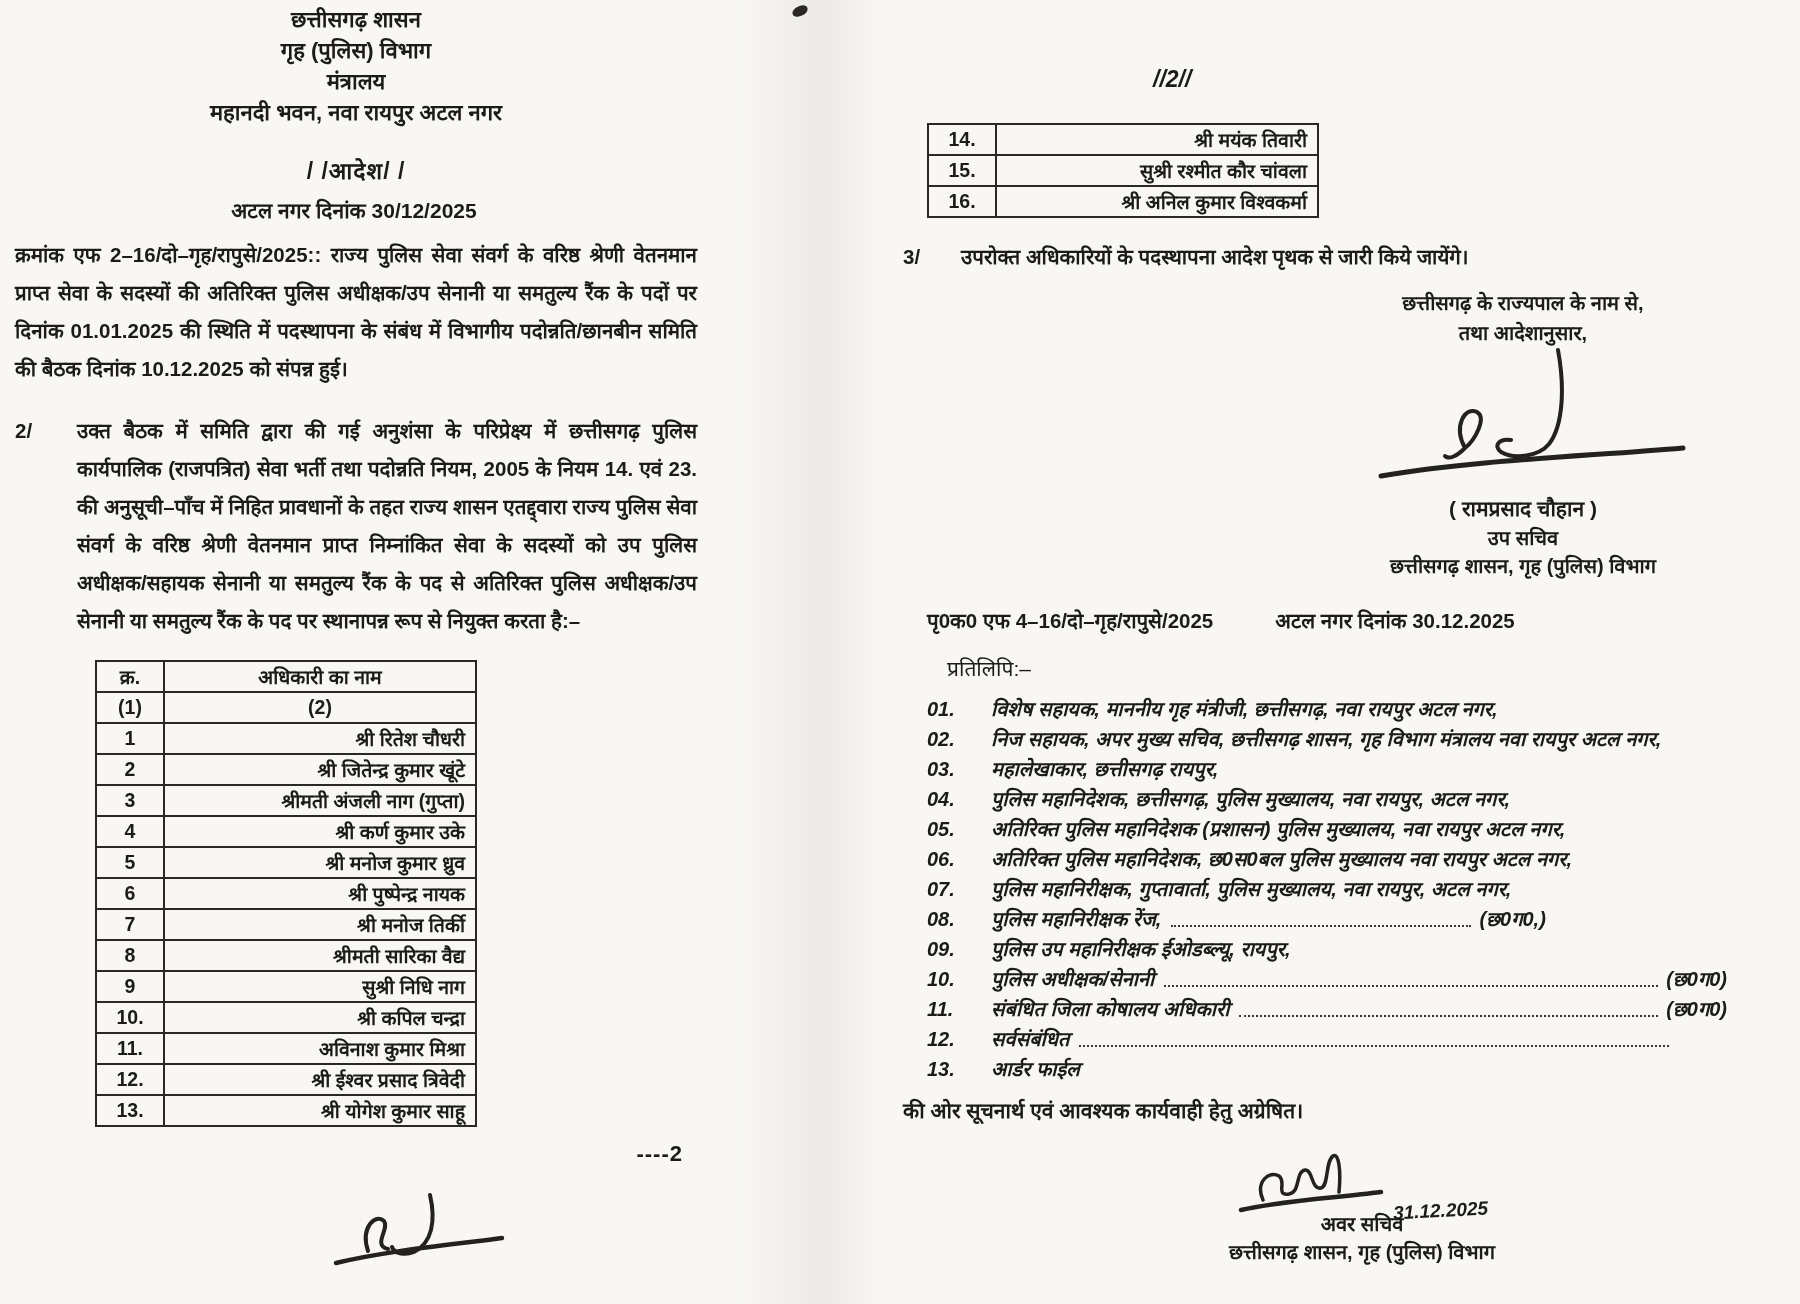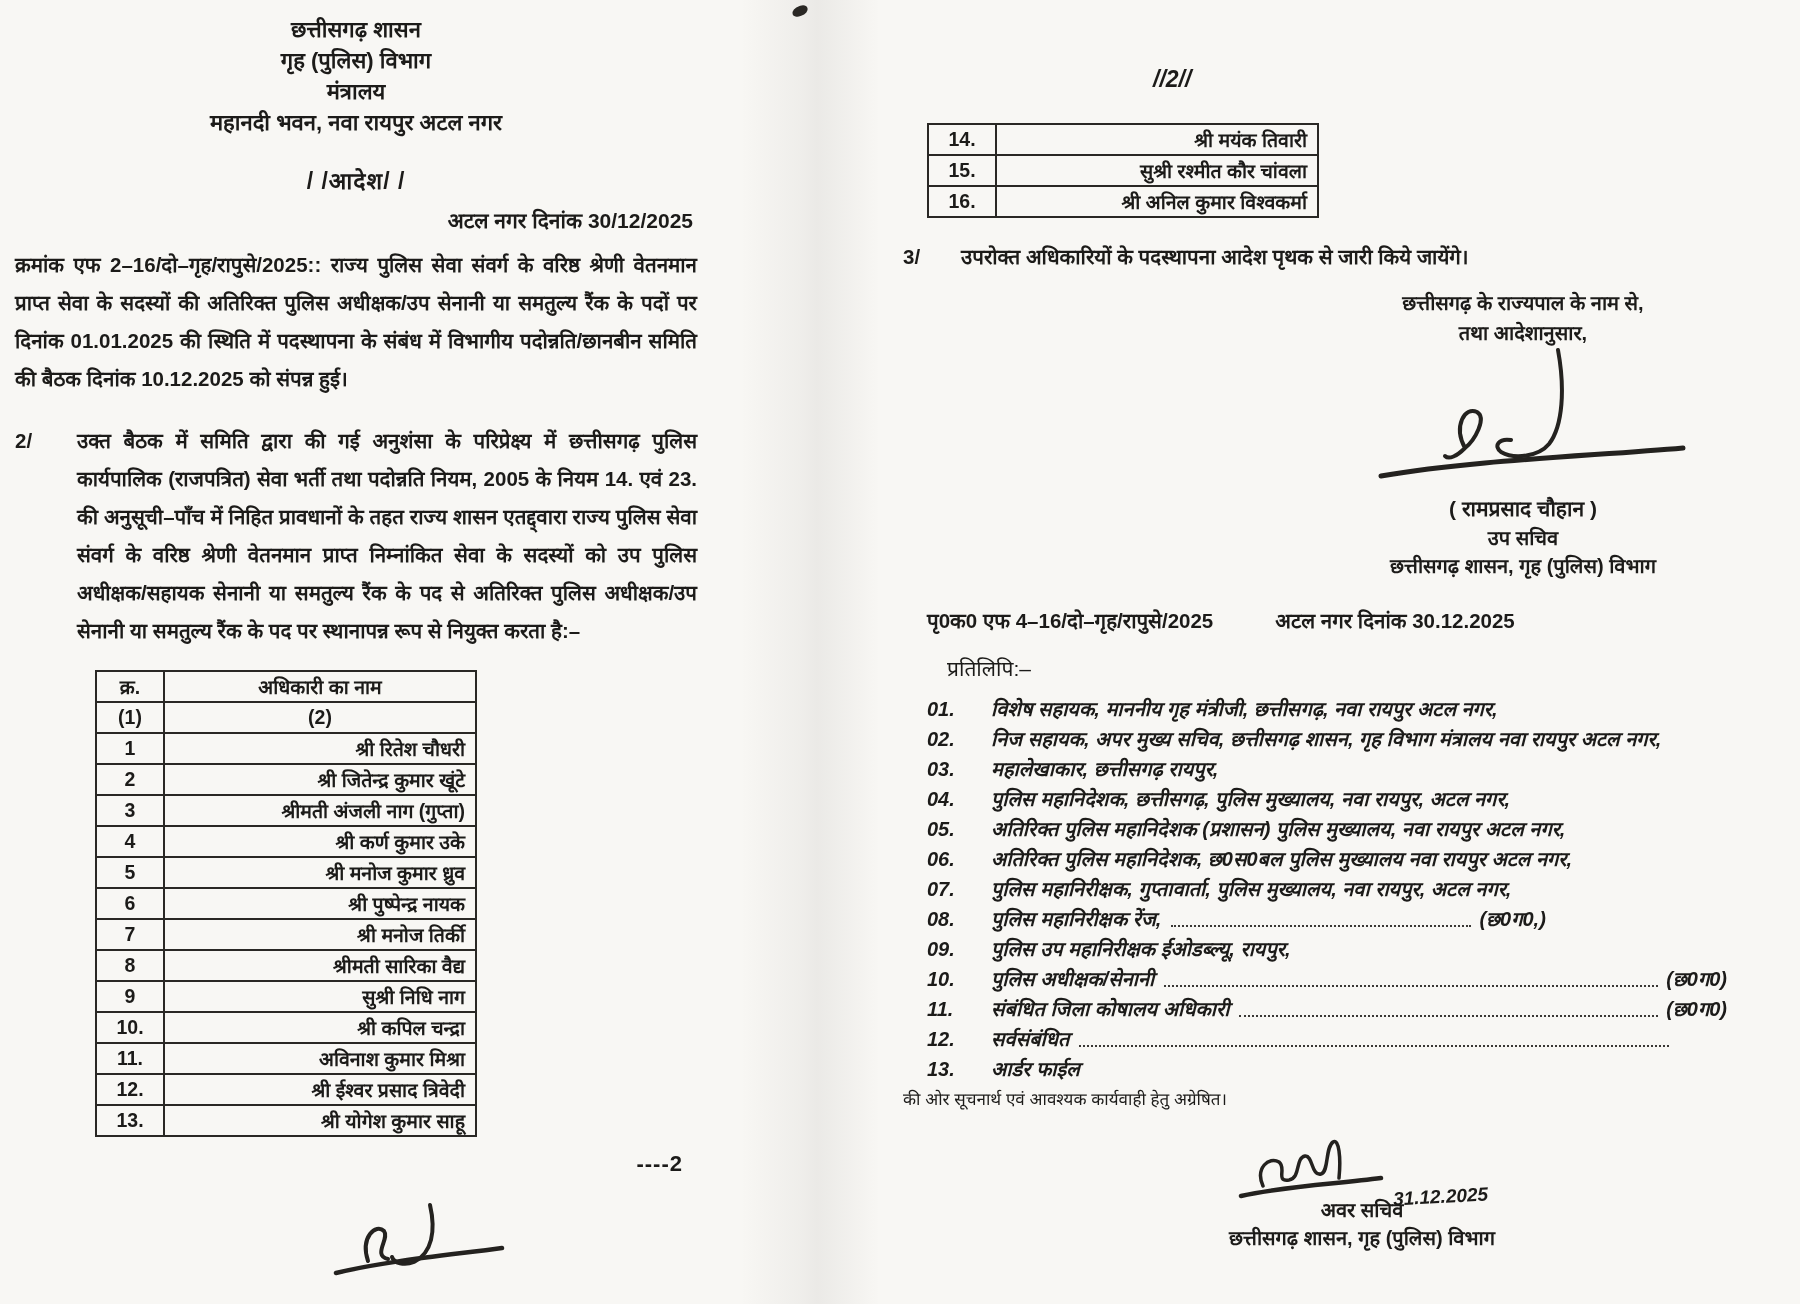--- a/index.html
+++ b/index.html
@@ -14,26 +14,26 @@
   
   .fold{
     position:absolute;left:740px;top:0;width:140px;height:1304px;
     background:linear-gradient(90deg,rgba(0,0,0,0) 0%,rgba(60,55,50,0.05) 45%,rgba(60,55,50,0.07) 55%,rgba(0,0,0,0) 100%);
   }
   .ink-mark{
     position:absolute;left:792px;top:6px;width:16px;height:10px;
     background:#2a2825;border-radius:60% 40% 55% 45%;transform:rotate(-18deg);
   }
   .page{position:absolute;}
-  #page1{left:15px;top:14px;width:682px;}
+  #page1{left:15px;top:4px;width:682px;}
   #page2{left:855px;top:66px;width:935px;}
 
   .hdr{width:660px;margin:0 auto;text-align:center;font-weight:700;font-size:22px;line-height:31px;}
   .order-title{text-align:center;font-weight:700;font-size:23px;letter-spacing:1px;margin-top:26px;}
-  .date-line{text-align:right;font-weight:700;font-size:21px;margin-top:10px;padding-right:4px;}
+  .date-line{text-align:center;font-weight:700;font-size:21px;margin-top:10px;padding-right:4px;}
   .para{font-weight:700;font-size:20.5px;line-height:38px;text-align:justify;margin-top:12px;}
   .para.flexed{display:flex;align-items:flex-start;}
   .para .pnum{flex:0 0 62px;}
   .para .ptext{flex:1;}
 
   table.doc{border-collapse:collapse;margin-top:20px;}
   table.doc td,table.doc th{
     border:2px solid #2a2825;font-weight:700;font-size:19.5px;
     padding:1px 10px;height:27px;vertical-align:middle;
   }
@@ -58,21 +58,21 @@
   .endorse .edate{margin-left:62px;}
 
   .copy-head{margin-left:92px;margin-top:20px;font-weight:400;font-size:21px;}
   .copy-list{margin-left:72px;width:800px;margin-top:12px;font-style:italic;}
   .copy-row{display:flex;align-items:flex-end;font-weight:700;font-size:20px;line-height:30px;}
   .copy-num{flex:0 0 64px;}
   .copy-text{white-space:pre-wrap;}
   .copy-row .wrapwide{flex:1;}
   .dots{flex:1;border-bottom:2.5px dotted #3a3835;margin:0 8px 7px 10px;min-width:40px;}
   .copy-suffix{white-space:nowrap;}
-  .closing{margin-left:48px;margin-top:3px;font-weight:400;font-size:17px;}
+  .closing{margin-left:48px;margin-top:12px;font-weight:700;font-size:21px;}
 
   .sig-bottom{width:430px;margin-left:292px;margin-top:18px;text-align:center;}
   .sig-date{font-weight:700;font-size:19px;font-style:italic;transform:rotate(-3deg);display:inline-block;margin-left:8px;}
   svg.sig{display:block;}
 </style>
 </head>
 <body>
 
 <div class="fold"></div>
 <div class="ink-mark"></div>

